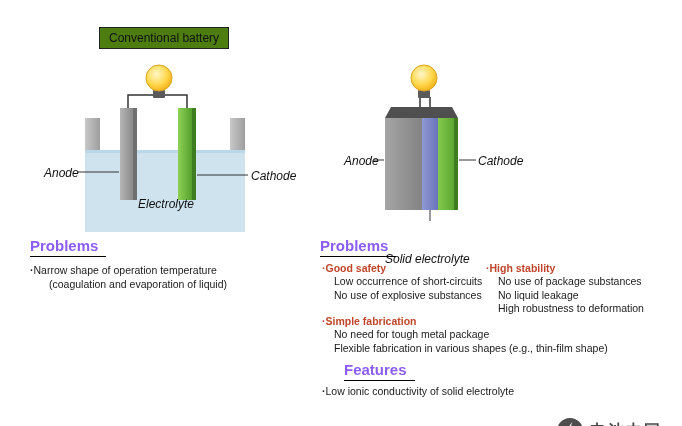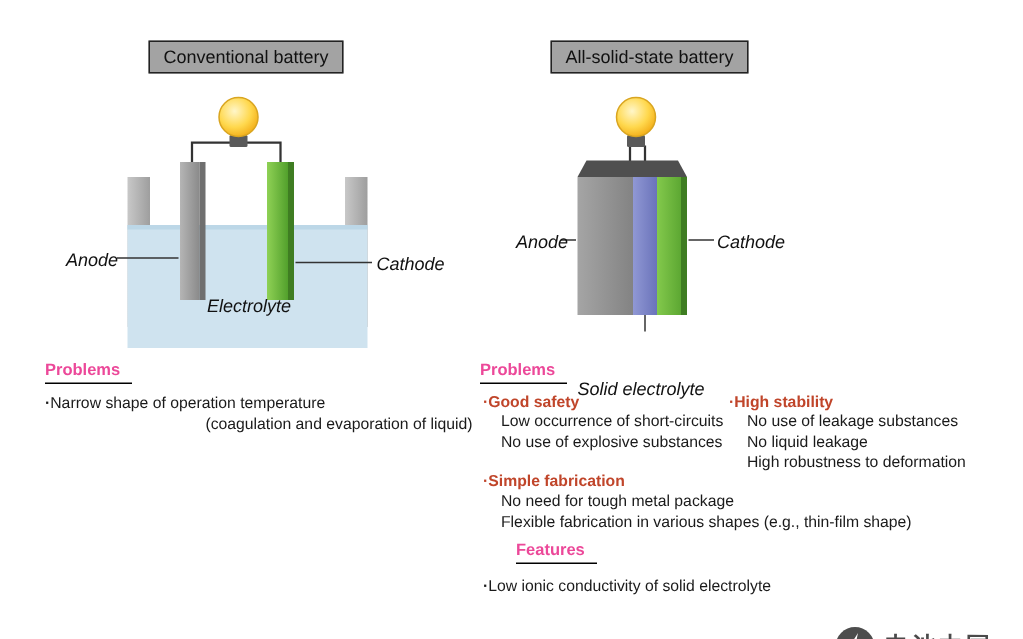--- a/index.html
+++ b/index.html
@@ -3,53 +3,53 @@
 <meta charset="utf-8">
 <style>
   * { margin: 0; padding: 0; box-sizing: border-box; }
   body { background: #ffffff; font-family: "Liberation Sans", sans-serif; }
   .stage {
     position: relative; width: 682px; height: 426px;
     background: #ffffff; overflow: hidden;
     font-family: "Liberation Sans", sans-serif; color: #1a1a1a;
   }
   .title-box {
-    position: absolute; border: 1px solid #222; background: #a3a3a3;
+    position: absolute; border: 1px solid #222; background: #4d7c0f;
     font-size: 12px; padding: 3px 9px; white-space: nowrap; color: #111;
   }
   .tb-left  { left: 99px;  top: 27px; }
   .tb-right { left: 367px; top: 27px; }
   .diagram-svg { position: absolute; }
   .svg-left  { left: 20px;  top: 50px; }
   .svg-right { left: 330px; top: 50px; }
   .lbl {
     position: absolute; font-size: 12px; color: #111; white-space: nowrap; font-style: italic;
   }
   .lbl-left-anode       { left: 44px;  top: 166px; }
   .lbl-left-cathode     { left: 251px; top: 169px; }
   .lbl-electrolyte      { left: 138px; top: 197px; }
   .lbl-right-anode      { left: 344px; top: 154px; }
   .lbl-right-cathode    { left: 478px; top: 154px; }
   .lbl-solid-electrolyte{ left: 385px; top: 224px; margin-top: 28px; }
   .section { position: absolute; }
   .sec-left-problems  { left: 30px;  top: 237px; width: 285px; }
   .sec-right          { left: 320px; top: 237px; width: 360px; height: 175px; }
   .heading {
-    display: inline-block; font-size: 11px; font-weight: bold; color: #ec4899;
+    display: inline-block; font-size: 15px; font-weight: bold; color: #8b5cf6;
     border-bottom: 1.5px solid #000; padding: 0 8px 2px 0; white-space: nowrap;
   }
   .plist { margin-top: 7px; }
   .pitem {
     font-size: 10.5px; line-height: 13.5px; color: #1a1a1a;
     padding-left: 11px; text-indent: -11px; white-space: nowrap;
   }
   .pitem::before { content: "\00B7 "; font-weight: bold; }
   .pnote {
     font-size: 10.5px; line-height: 13.5px; color: #1a1a1a;
-    padding-left: 19px; white-space: nowrap; text-align: right;
+    padding-left: 19px; white-space: nowrap;
   }
   .group { position: absolute; }
   .grp-good-safety  { left: 2px;   top: 24px; }
   .grp-high-stab    { left: 166px; top: 24px; }
   .grp-simple-fab   { left: 2px;   top: 77px; width: 345px; }
   .grp-title {
     font-size: 10.5px; line-height: 14px; font-weight: bold;
     color: #c0452a; padding-left: 11px; text-indent: -11px; white-space: nowrap;
   }
   .grp-title::before { content: "\00B7 "; }
@@ -67,21 +67,20 @@
     font-size: 16px; font-weight: bold; color: #4a4a4a; letter-spacing: 2px;
     white-space: nowrap;
   }
 </style>
 </head>
 <body>
 
 <div class="stage">
 
   <div class="title-box tb-left">Conventional battery</div>
-  <div class="title-box tb-right">All-solid-state battery</div>
 
   <svg class="diagram-svg svg-left" width="280" height="190" viewBox="0 0 280 190">
     <defs>
       <radialGradient id="bulbGrad" cx="40%" cy="35%" r="75%">
         <stop offset="0%" stop-color="#fff6c9"></stop>
         <stop offset="55%" stop-color="#ffd84d"></stop>
         <stop offset="100%" stop-color="#f0a30a"></stop>
       </radialGradient>
       <linearGradient id="wallGrad" x1="0" y1="0" x2="1" y2="0">
         <stop offset="0%" stop-color="#c8c8c8"></stop>
@@ -179,21 +178,21 @@
     <div class="heading">Problems</div>
 
     <div class="group grp-good-safety">
       <div class="grp-title">Good safety</div>
       <div class="grp-item">Low occurrence of short-circuits</div>
       <div class="grp-item">No use of explosive substances</div>
     </div>
 
     <div class="group grp-high-stab">
       <div class="grp-title">High stability</div>
-      <div class="grp-item">No use of leakage substances</div>
+      <div class="grp-item">No use of package substances</div>
       <div class="grp-item">No liquid leakage</div>
       <div class="grp-item">High robustness to deformation</div>
     </div>
 
     <div class="group grp-simple-fab">
       <div class="grp-title">Simple fabrication</div>
       <div class="grp-item">No need for tough metal package</div>
       <div class="grp-item">Flexible fabrication in various shapes (e.g., thin-film shape)</div>
     </div>
 

